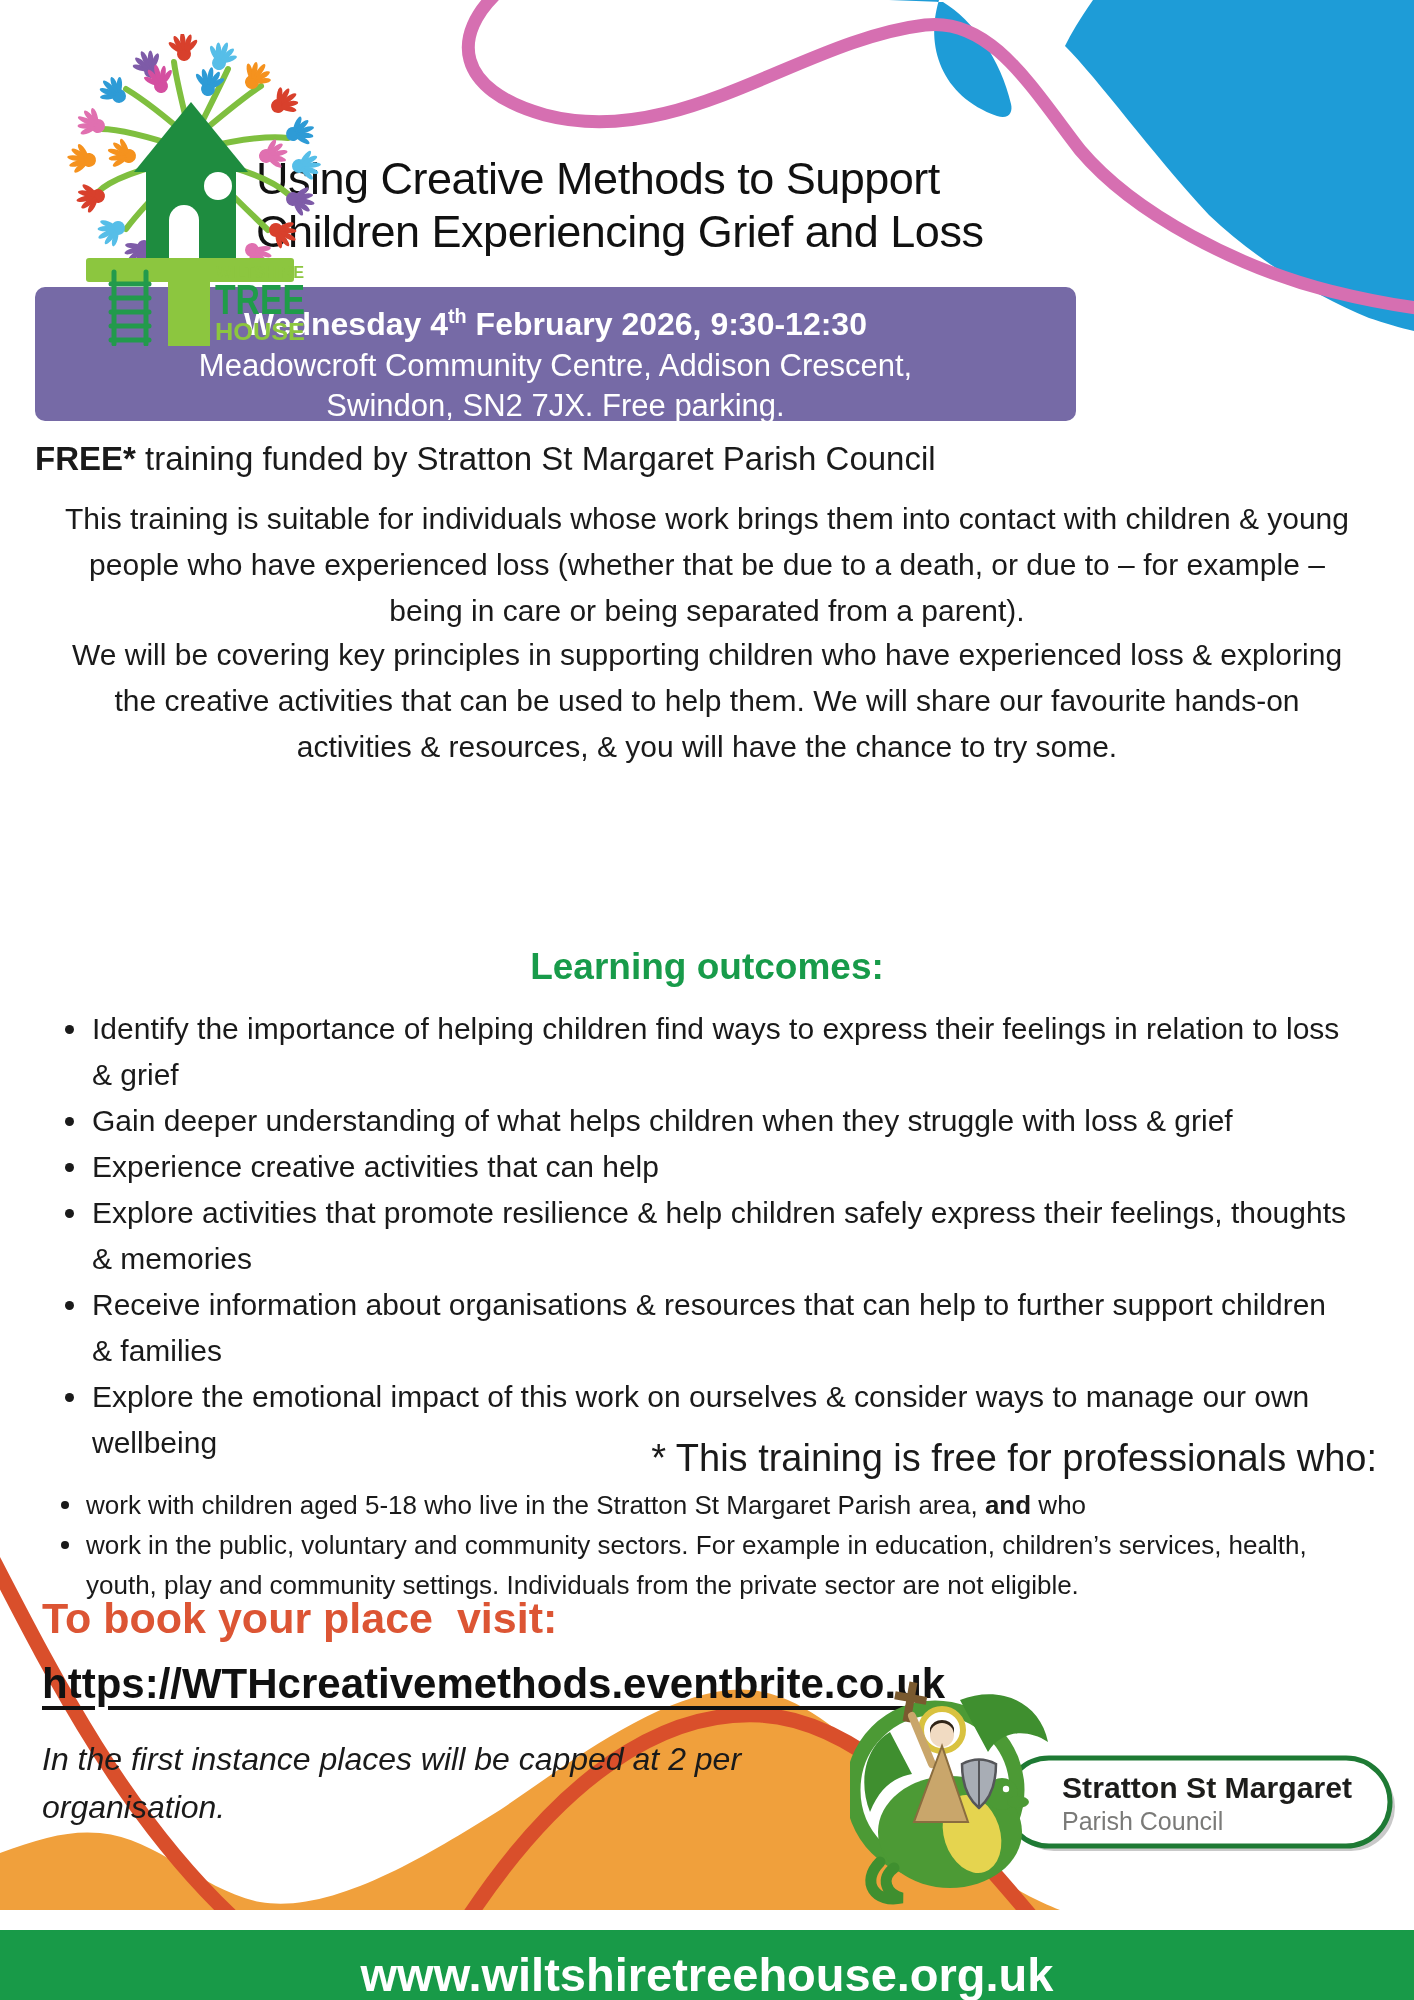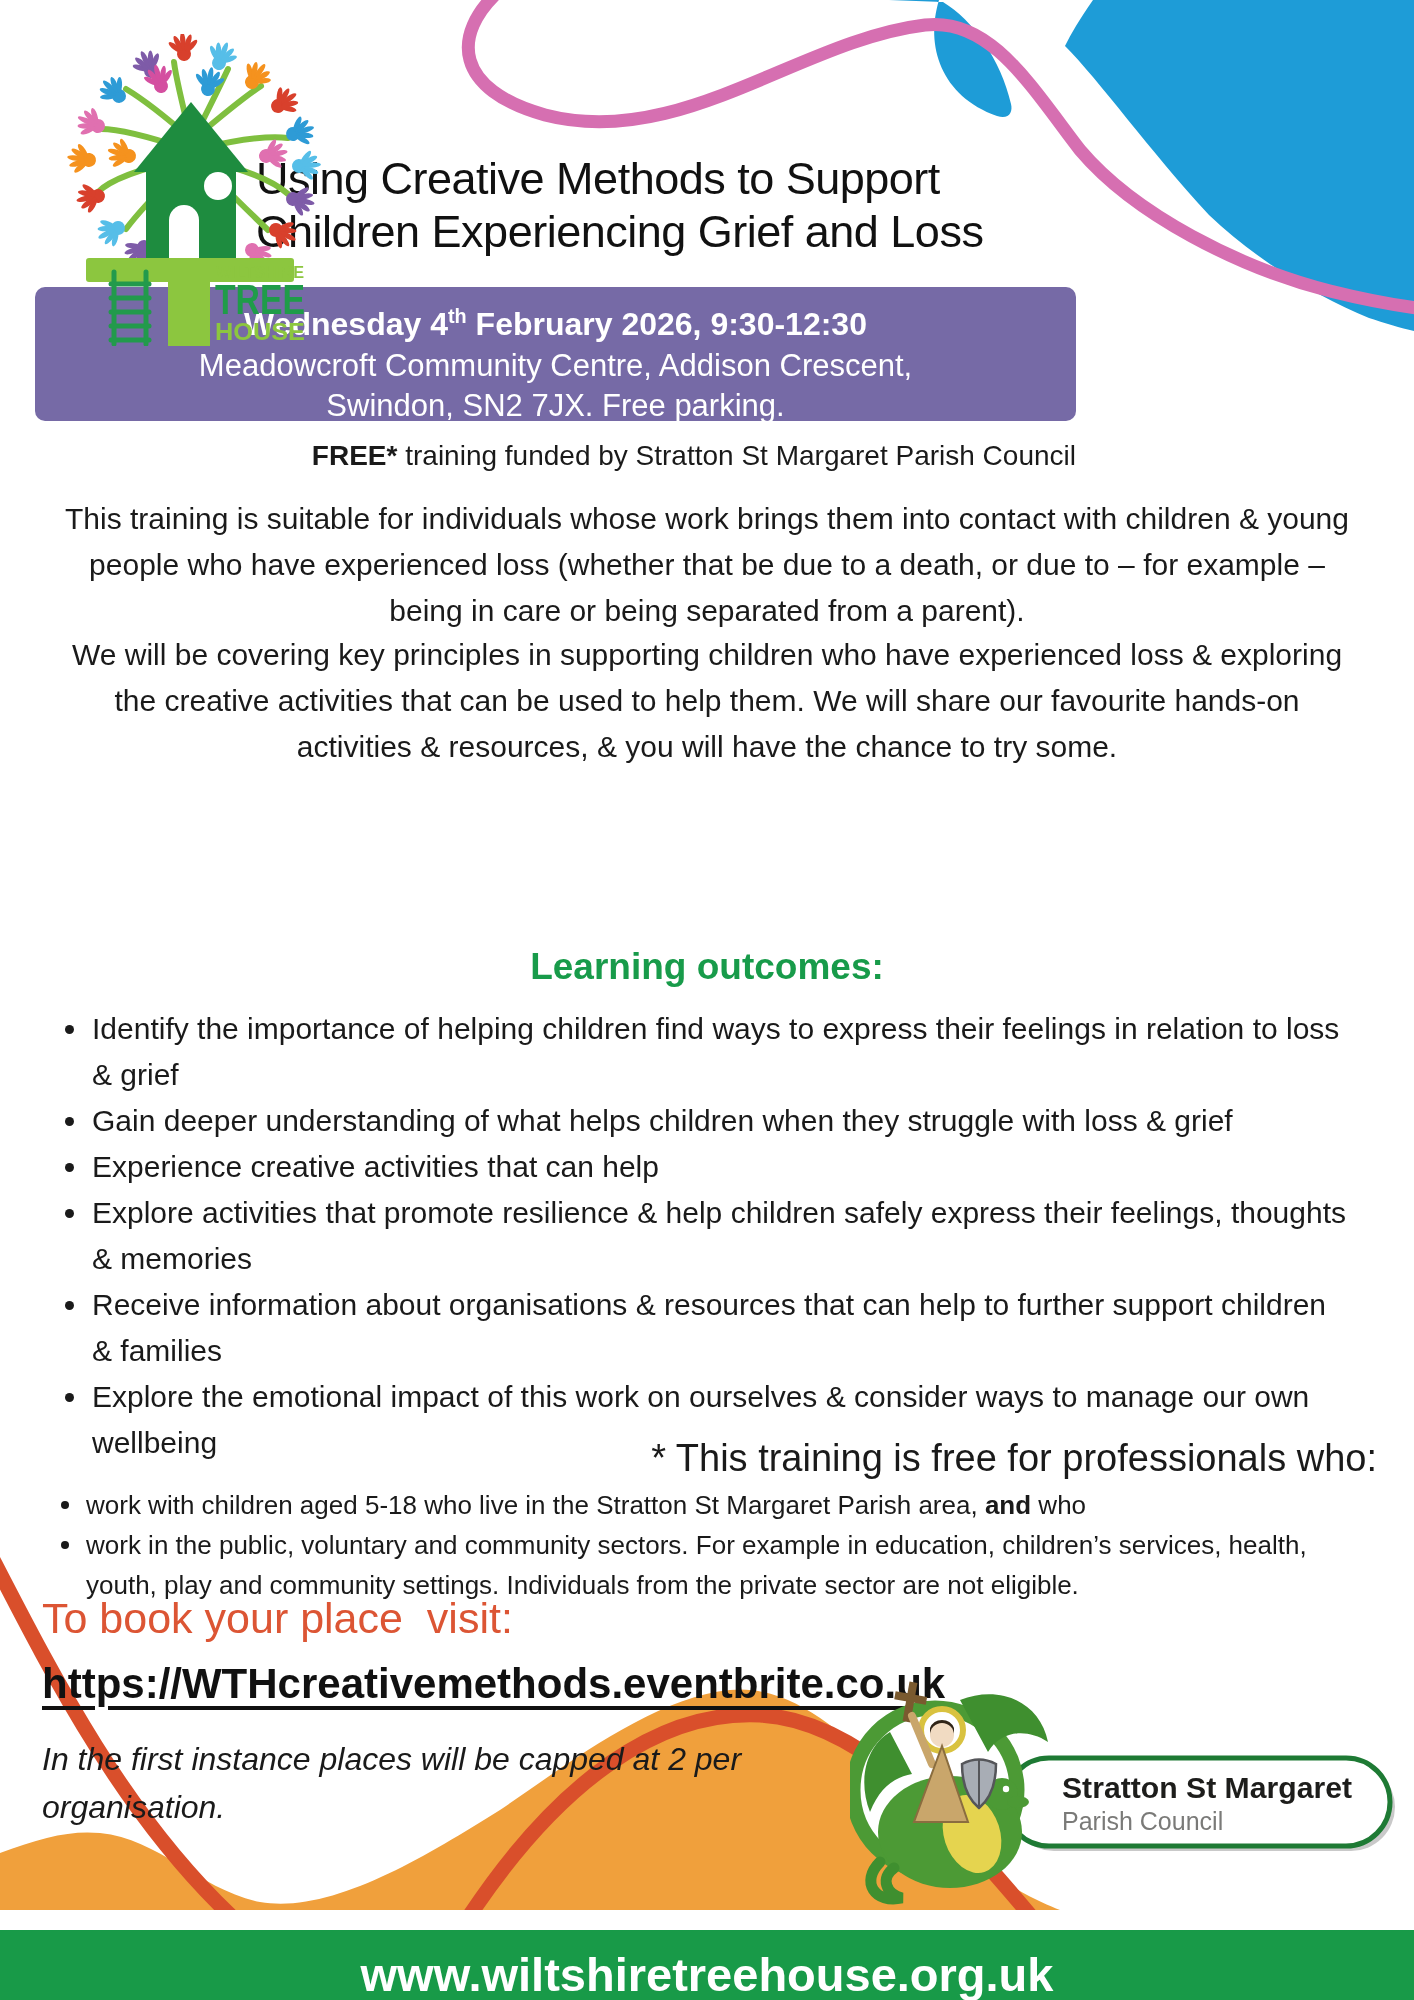--- a/index.html
+++ b/index.html
@@ -9,42 +9,42 @@
   .decor-bottom{position:absolute;left:0;bottom:90px;z-index:0;}
   .logo{position:absolute;left:56px;top:34px;z-index:2;}
   .title{position:absolute;left:256px;top:152px;width:760px;z-index:1;
          font-size:45px;font-weight:normal;line-height:53px;letter-spacing:-0.5px;color:#111;}
   .banner{position:absolute;left:35px;top:287px;width:1041px;height:134px;z-index:1;
           background:#766AA6;border-radius:10px;color:#ffffff;text-align:center;
           padding-top:8px;box-sizing:border-box;}
   .banner .line1{font-size:32px;font-weight:bold;line-height:43px;}
   .banner .line{font-size:31px;line-height:40px;}
   .banner sup{font-size:0.62em;}
-  .funding{position:absolute;left:35px;top:440px;width:1041px;text-align:right;
-           font-size:28px;z-index:1;}
+  .funding{position:absolute;left:35px;top:440px;width:1041px;text-align:left;
+           font-size:33px;z-index:1;}
   .funding b{font-weight:bold;}
   .intro{position:absolute;left:57px;width:1300px;text-align:center;font-size:30px;
          line-height:46px;margin:0;z-index:1;}
   #intro1{top:496px;}
   #intro2{top:632px;}
   .outcomes-heading{position:absolute;left:0;top:946px;width:100%;text-align:center;
                     font-size:37px;font-weight:bold;color:#189B4A;z-index:1;}
   .outcomes{position:absolute;left:62px;top:1006px;width:1290px;list-style:none;
             margin:0;padding:0;font-size:30px;line-height:46px;z-index:1;}
   .outcomes li{position:relative;padding-left:30px;}
   .outcomes li::before{content:"";position:absolute;left:3px;top:19px;width:9px;height:9px;
                        border-radius:50%;background:#1a1a1a;}
   .eligibility{position:absolute;left:42px;top:1438px;width:1335px;z-index:1;}
   .elig-heading{font-size:38px;line-height:40px;text-align:right;}
   .elig-list{list-style:none;margin:7px 0 0 16px;padding:0;font-size:26px;line-height:40px;}
   .elig-list li{position:relative;padding-left:28px;}
   .elig-list li::before{content:"";position:absolute;left:3px;top:16px;width:8px;height:8px;
                         border-radius:50%;background:#1a1a1a;}
   .booking{position:absolute;left:42px;top:1594px;width:800px;z-index:1;}
-  .booking-heading{font-size:43px;font-weight:normal;color:#DC5534;white-space:pre-wrap;}
+  .booking-heading{font-size:43px;font-weight:bold;color:#DC5534;white-space:pre-wrap;}
   .booking-url{display:inline-block;margin-top:17px;font-size:42px;font-weight:bold;color:#111;
                text-decoration:underline;text-decoration-thickness:4px;text-underline-offset:8px;}
   .booking-note{margin-top:27px;font-style:italic;font-size:32px;line-height:48px;}
   .council-logo{position:absolute;left:850px;top:1672px;z-index:3;}
   .footer-bar{position:absolute;left:0;bottom:0;width:100%;height:70px;background:#189A48;z-index:5;}
   .footer-text{text-align:center;line-height:90px;font-size:47px;font-weight:bold;color:#ffffff;}
 </style>
 </head>
 <body>
 

